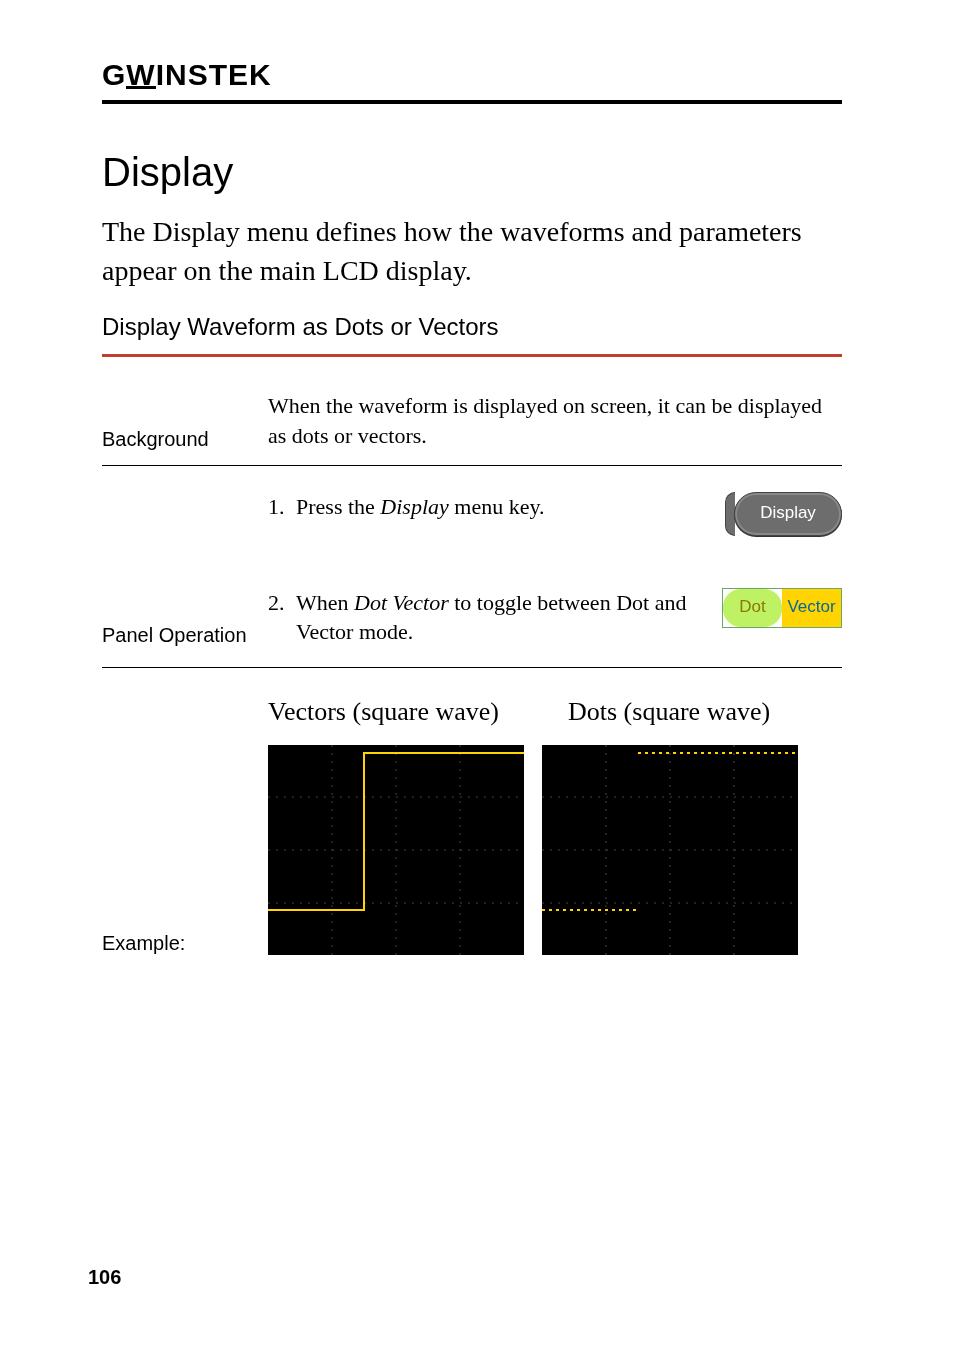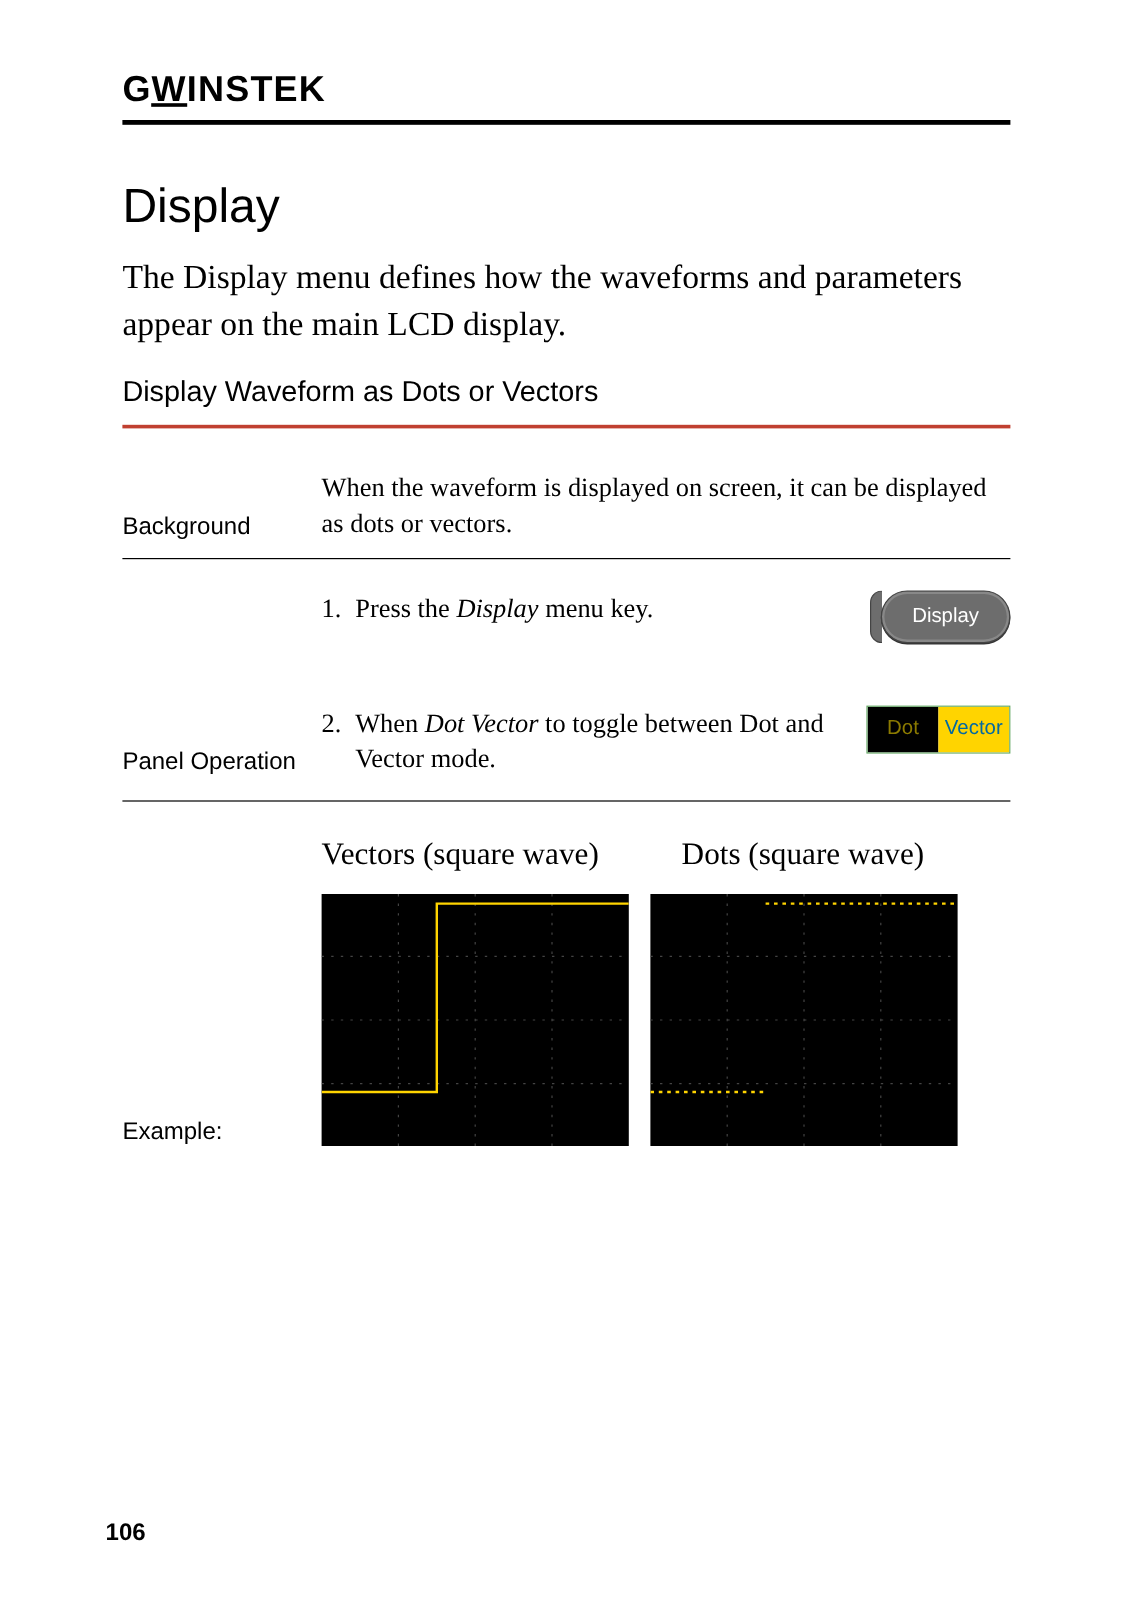--- a/index.html
+++ b/index.html
@@ -23,21 +23,21 @@
   .steprow { display:flex; align-items:flex-start; }
   .stepnum { width: 28px; flex: 0 0 28px; font-size:22px; }
   .steptxt { flex:1; font-size:22px; line-height:1.35; }
   .steptxt .kw { font-style: italic; }
   .btnwrap { width: 140px; flex:0 0 140px; display:flex; justify-content:flex-end; align-items:center; }
   .hwbtn { display:inline-flex; align-items:center; justify-content:center; background:#6d6d6d; color:#fff; font-family: Arial, Helvetica, sans-serif; font-size:17px; width:108px; height:44px; border-radius:22px; border:1px solid #444; box-shadow: inset 0 0 0 2px #888, 0 1px 0 #333; }
   .hwbtn-left { width:10px; height:44px; border:1px solid #444; border-right:none; border-radius:22px 0 0 22px; background:#6d6d6d; margin-right:-1px; }
   .step2 { margin-top: 52px; }
   .softkey { display:inline-flex; width:120px; height:40px; border:1px solid #6a6; font-family: Arial, Helvetica, sans-serif; font-size:17px; overflow:hidden; }
   .softkey .half { flex:1; display:flex; align-items:center; justify-content:center; }
-  .softkey .dim { background:#000000; color:#8b7a00; }
+  .softkey .dim { background:#bef264; color:#8b7a00;border-radius:18px; }
   .softkey .lit { background:#ffd400; color:#0369a1; }
   .range-grid { display:flex; }
   .range-term { width:166px; flex:0 0 166px; font-size:22px; }
   .range-desc { flex:1; font-size:22px; line-height:1.35; }
   .range-row2 { margin-top: 28px; }
   .ex-labels { display:flex; }
   .ex-label { font-size:26px; }
   .ex-label.first { width: 300px; }
   .scopes { display:flex; gap:18px; margin-top:16px; }
   .scope { width:256px; height:210px; background:#000; position:relative; }

